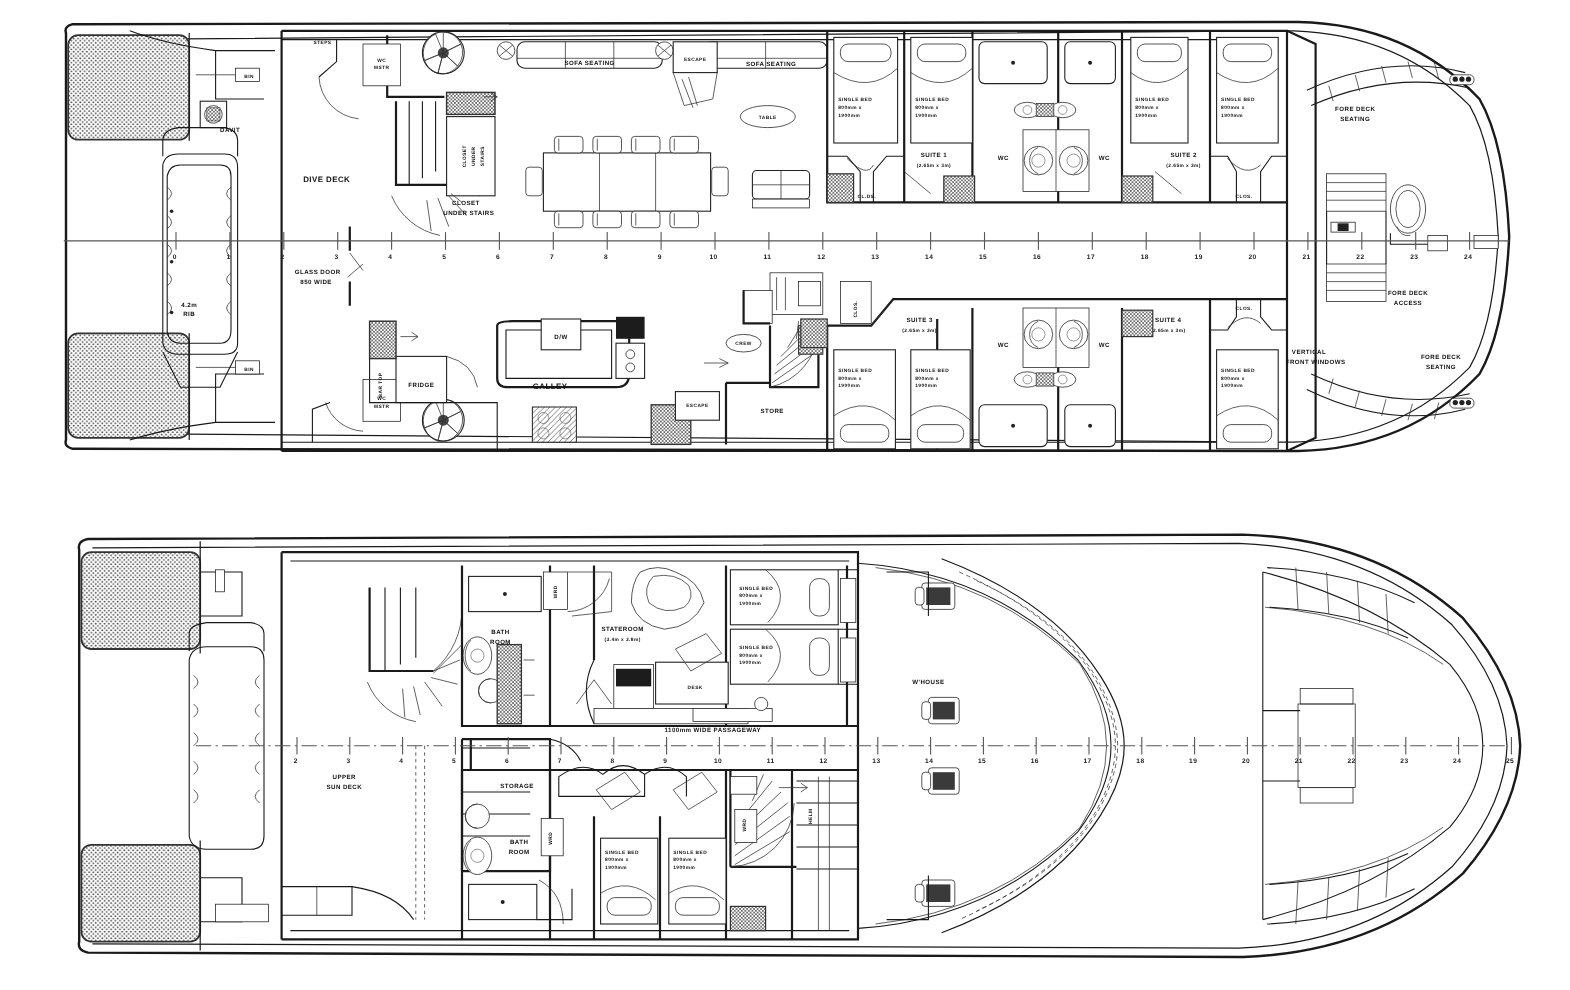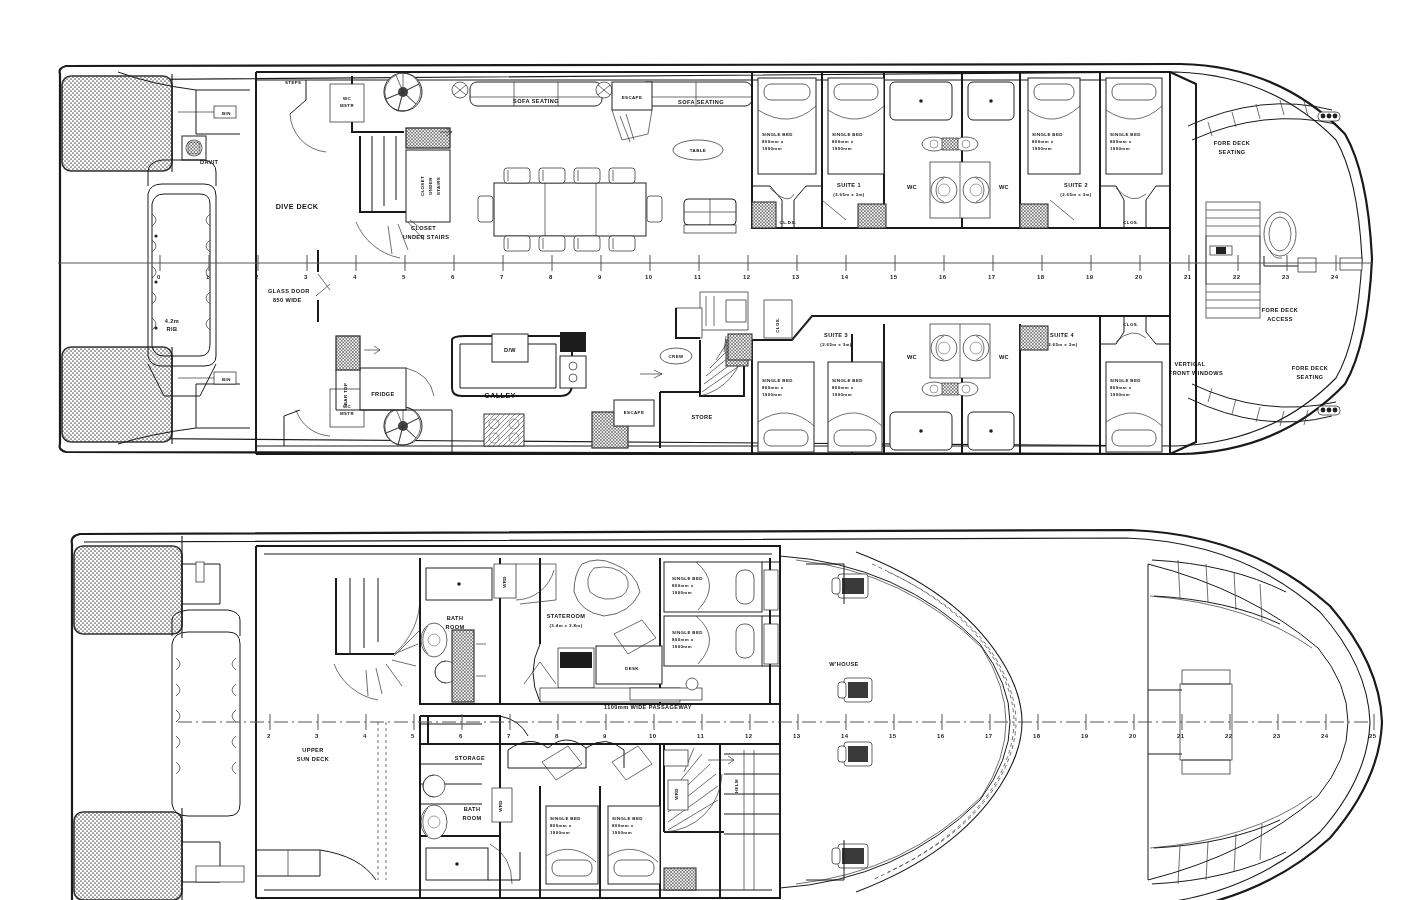--- a/index.html
+++ b/index.html
@@ -1,19 +1,19 @@
 <!DOCTYPE html>
 <html><head>
 <meta charset="utf-8">
 <title>Yacht Deck Plans</title>
 <style>
   html,body{margin:0;padding:0;background:#ffffff;}
   body{width:1427px;height:900px;overflow:hidden;
        font-family:"Liberation Sans",sans-serif;}
-  #stage{position:relative;width:1427px;height:687px;background:#fff;margin-top:44px;}
+  #stage{position:relative;width:1427px;height:687px;background:#fff;}
   svg{display:block;}
   .hull{fill:#fff;stroke:#1a1a1a;stroke-width:2.2;}
   .hull2{fill:none;stroke:#1a1a1a;stroke-width:1.1;}
   .wall{fill:none;stroke:#1a1a1a;stroke-width:2.0;}
   .wall-t{fill:none;stroke:#1a1a1a;stroke-width:1.0;}
   .thin{fill:none;stroke:#333;stroke-width:0.7;}
   .vthin{fill:none;stroke:#444;stroke-width:0.5;}
   .fur{fill:#fff;stroke:#222;stroke-width:1.0;}
   .fur2{fill:#fff;stroke:#222;stroke-width:0.7;}
   .cl{fill:none;stroke:#555;stroke-width:1.0;}

